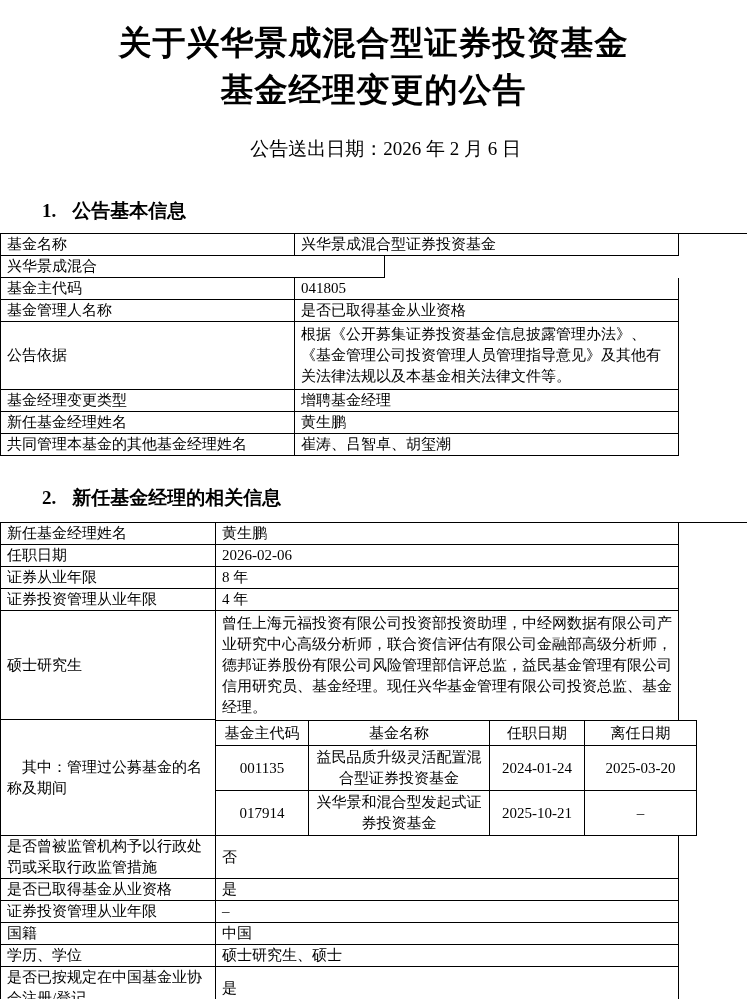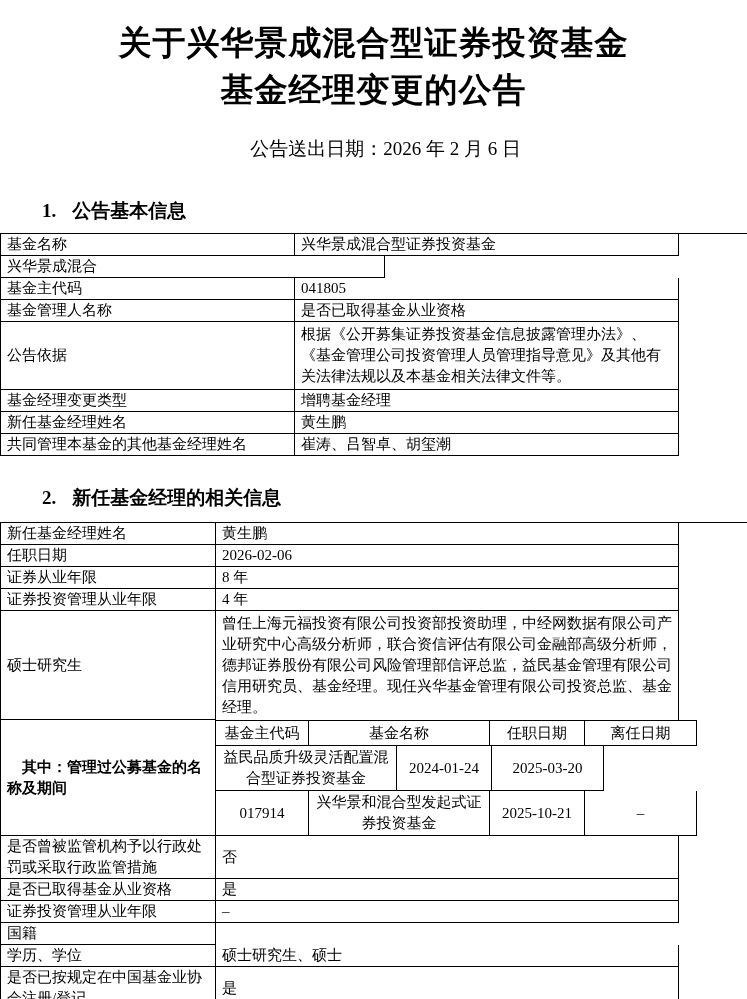--- a/index.html
+++ b/index.html
@@ -38,21 +38,21 @@
   .c.rt{border-right:1.5px solid #000;}
 
   .t1 .lbl{width:294px;}
   .t1 .val{width:384px;}
   .t2 .lbl{width:215px;}
   .t2 .val{width:463px;}
   .multiline{padding:2px 6px;}
 
   
   .mf-row .lbl{align-items:center;}
-  .mf-row .lbl .indent{text-indent:1em;padding-left:0;font-weight:bold;}
+  .mf-row .lbl .indent{text-indent:1em;padding-left:0;}
   .nested{display:flex;flex-direction:column;width:481px;}
   .nrow{display:flex;align-items:stretch;}
   .nc{
     border-right:1px solid #000;border-bottom:1px solid #000;
     display:flex;align-items:center;justify-content:center;
     text-align:center;padding:1px 4px;
   }
   .nc.code{width:93px;}
   .nc.name{width:181px;}
   .nc.start{width:95px;}
@@ -143,20 +143,21 @@
         <div class="indent">其中：管理过公募基金的名称及期间</div>
       </div>
       <div class="nested">
         <div class="nrow head">
           <div class="nc code">基金主代码</div>
           <div class="nc name">基金名称</div>
           <div class="nc start">任职日期</div>
           <div class="nc end">离任日期</div>
         </div>
         <div class="nrow">
+          <div class="nc code">001135</div>
           <div class="nc name">益民品质升级灵活配置混合型证券投资基金</div>
           <div class="nc start">2024-01-24</div>
           <div class="nc end">2025-03-20</div>
         </div>
         <div class="nrow">
           <div class="nc code">017914</div>
           <div class="nc name">兴华景和混合型发起式证券投资基金</div>
           <div class="nc start">2025-10-21</div>
           <div class="nc end">–</div>
         </div>
@@ -170,20 +171,21 @@
     <div class="row">
       <div class="c lbl">是否已取得基金从业资格</div>
       <div class="c val rt">是</div>
     </div>
     <div class="row">
       <div class="c lbl">证券投资管理从业年限</div>
       <div class="c val rt">–</div>
     </div>
     <div class="row">
       <div class="c lbl">国籍</div>
+      <div class="c val rt">中国</div>
     </div>
     <div class="row">
       <div class="c lbl">学历、学位</div>
       <div class="c val rt">硕士研究生、硕士</div>
     </div>
     <div class="row">
       <div class="c lbl">是否已按规定在中国基金业协会注册/登记</div>
       <div class="c val rt">是</div>
     </div>
   </div>

